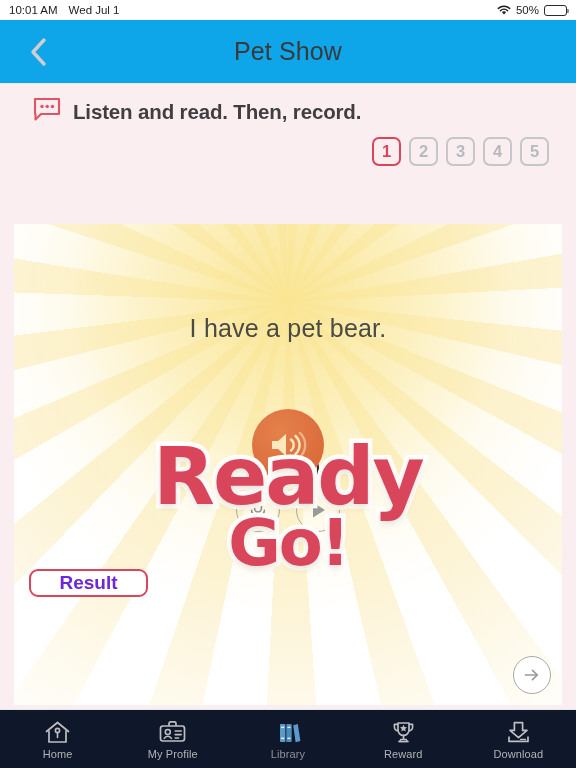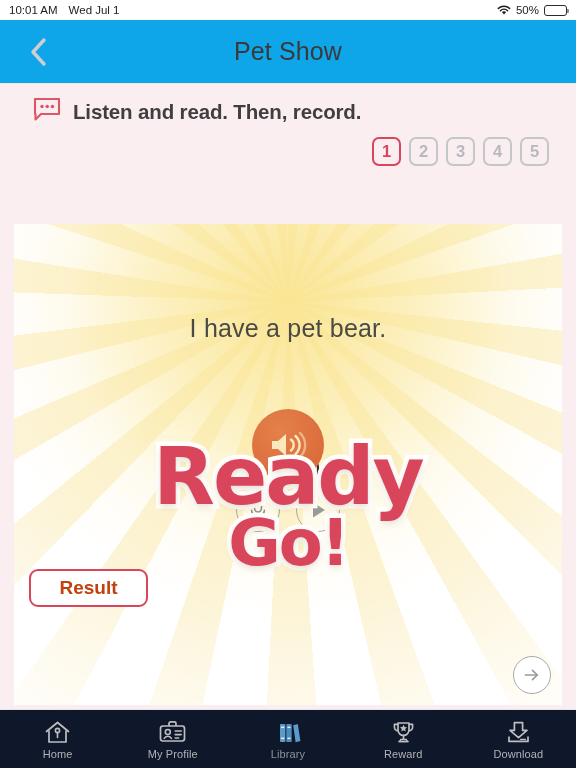--- a/index.html
+++ b/index.html
@@ -229,25 +229,25 @@
     border: 1.6px solid #a9a9a9;
     background: rgba(255,255,255,0.0);
     display: flex; align-items: center; justify-content: center;
     cursor: pointer;
   }
 
   
   .result-btn {
     position: absolute;
     left: 15px; top: 345px;
-    width: 119px; height: 38px;
+    width: 119px; height: 28px;
     border: 2.2px solid #d9455a;
     border-radius: 9px;
     background: #ffffff;
-    color: #c2410c;
+    color: #6d28d9;
     font-size: 19px;
     font-weight: bold;
     display: flex; align-items: center; justify-content: center;
     cursor: pointer;
     z-index: 5;
   }
 
   
   .next-btn {
     position: absolute;

